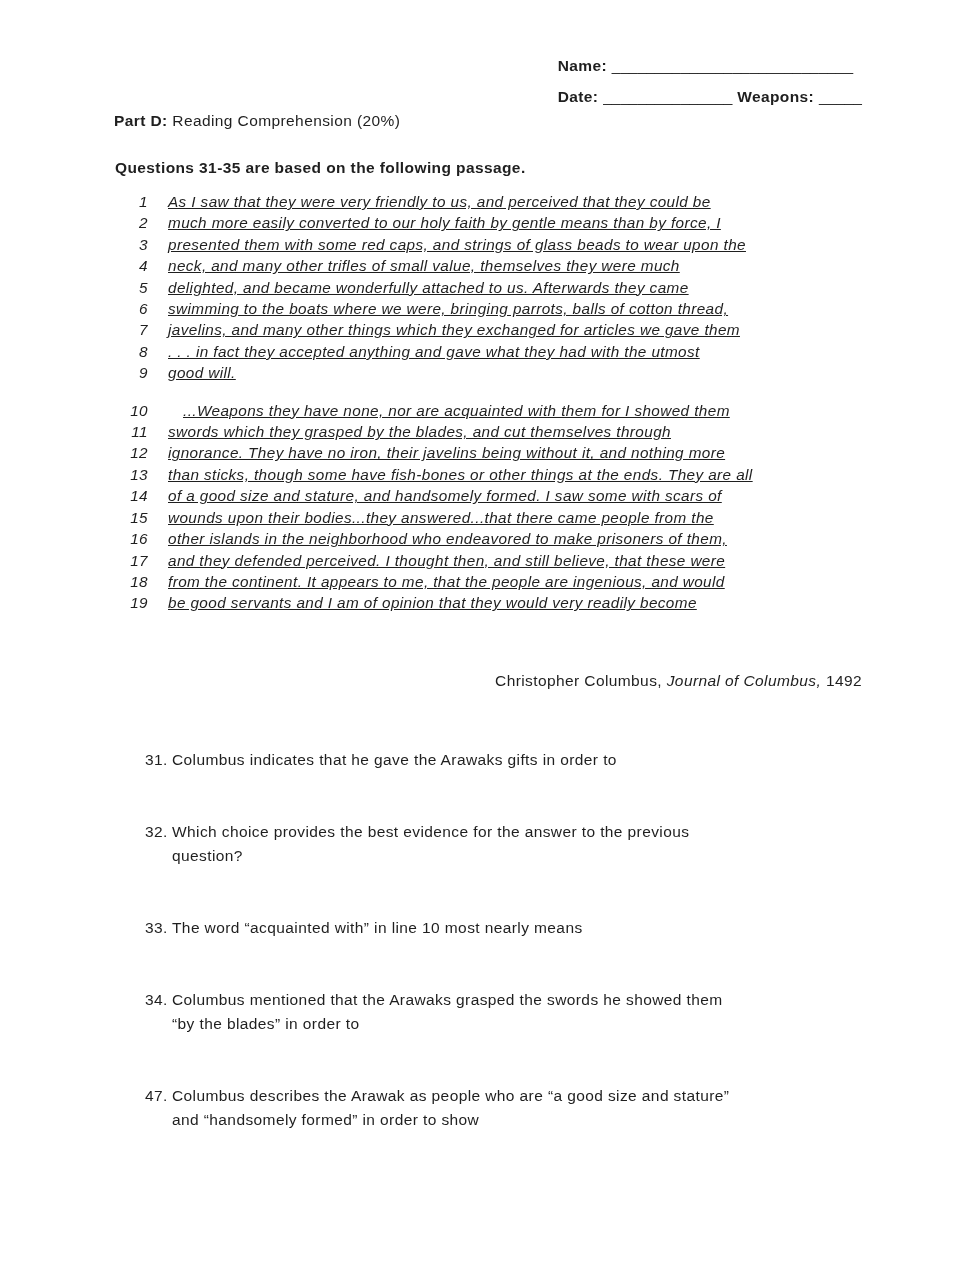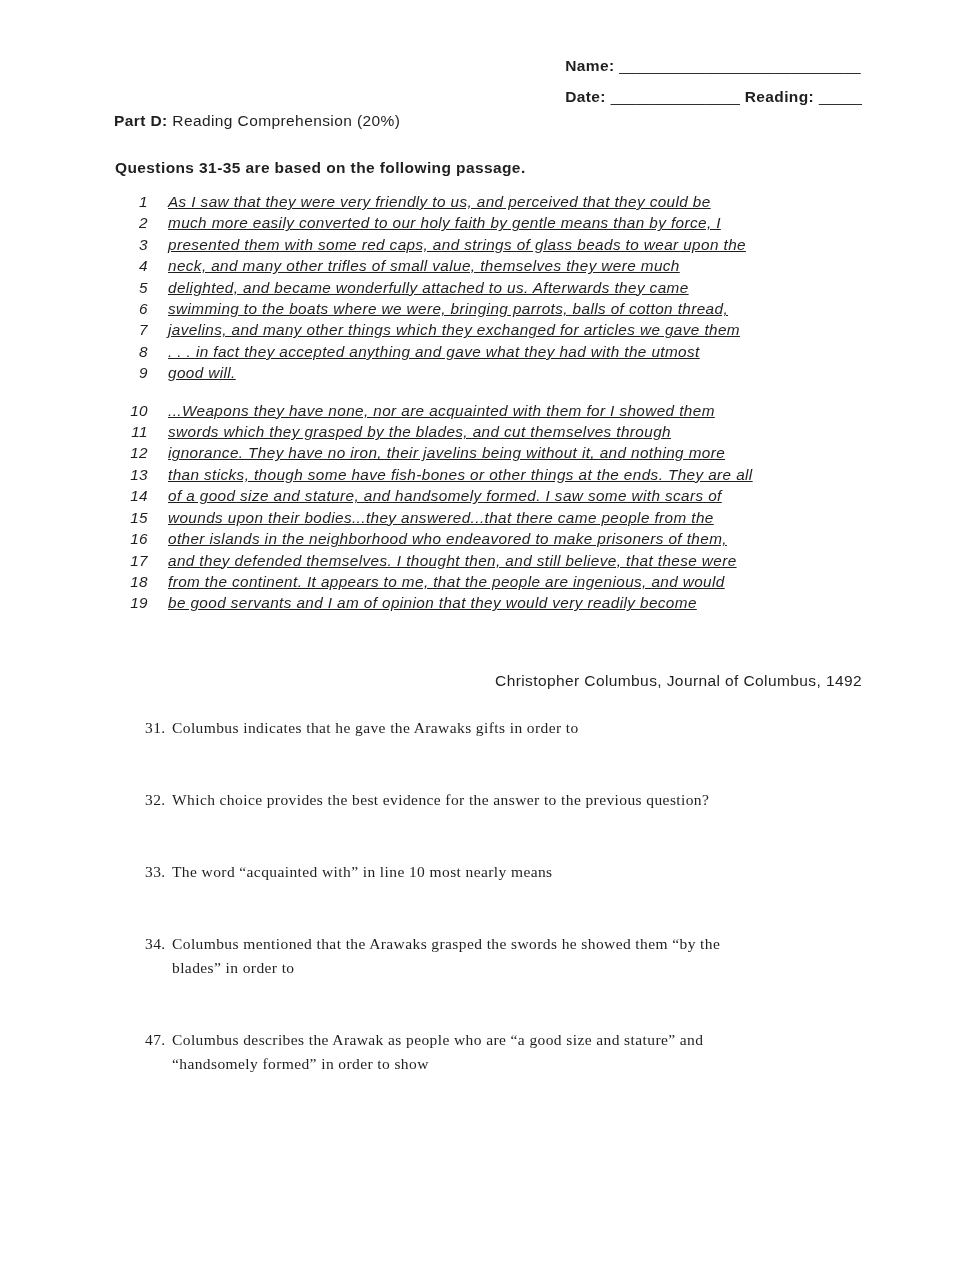--- a/index.html
+++ b/index.html
@@ -44,63 +44,62 @@
   .passage {
     position: absolute;
     left: 115px;
     top: 191px;
     width: 790px;
     font-style: italic;
     font-size: 15.3px;
     line-height: 21.4px;
   }
   .pline { display: flex; white-space: nowrap; }
-  .pline.para-start { margin-top: 16px; }
+  .pline.para-start { margin-top: 16px; gap: 15px; }
   .lnum {
     width: 33px;
     flex-shrink: 0;
     text-align: right;
     margin-right: 20px;
   }
   .ltext { flex: 1; text-decoration: underline; }
 
   .attribution {
     position: absolute;
     top: 672px;
     right: 117px;
     white-space: nowrap;
   }
-  .attribution .work { }
+  .attribution .work { font-style: italic; }
 
   .questions {
     position: absolute;
     left: 145px;
-    top: 716px;
+    top: 748px;
     width: 620px;
     line-height: 24px;
-    font-family: Liberation Serif, serif;
   }
   .q { display: flex; margin-bottom: 48px; }
   .qnum { width: 27px; flex-shrink: 0; }
   .qtext { width: 570px; }
 </style>
 </head>
 <body>
 
 <div class="page">
 
   <div class="header">
     <div class="row">
       <span class="b">Name:</span>
       <span class="blank">____________________________</span>
     </div>
     <div class="row">
       <span class="b">Date:</span>
       <span class="blank">_______________</span>
-      <span class="b">Reading:</span>
+      <span class="b">Weapons:</span>
       <span class="blank">_____</span>
     </div>
   </div>
 
   <div class="part-line">
     <span class="b">Part D:</span>
     <span>Reading Comprehension (20%)</span>
   </div>
 
   <div class="instructions">Questions 31-35 are based on the following passage.</div>
@@ -165,21 +164,21 @@
     <div class="pline">
       <span class="lnum">15</span>
       <span class="ltext">wounds upon their bodies...they answered...that there came people from the</span>
     </div>
     <div class="pline">
       <span class="lnum">16</span>
       <span class="ltext">other islands in the neighborhood who endeavored to make prisoners of them,</span>
     </div>
     <div class="pline">
       <span class="lnum">17</span>
-      <span class="ltext">and they defended themselves. I thought then, and still believe, that these were</span>
+      <span class="ltext">and they defended perceived. I thought then, and still believe, that these were</span>
     </div>
     <div class="pline">
       <span class="lnum">18</span>
       <span class="ltext">from the continent. It appears to me, that the people are ingenious, and would</span>
     </div>
     <div class="pline">
       <span class="lnum">19</span>
       <span class="ltext">be good servants and I am of opinion that they would very readily become</span>
     </div>
   </div>

